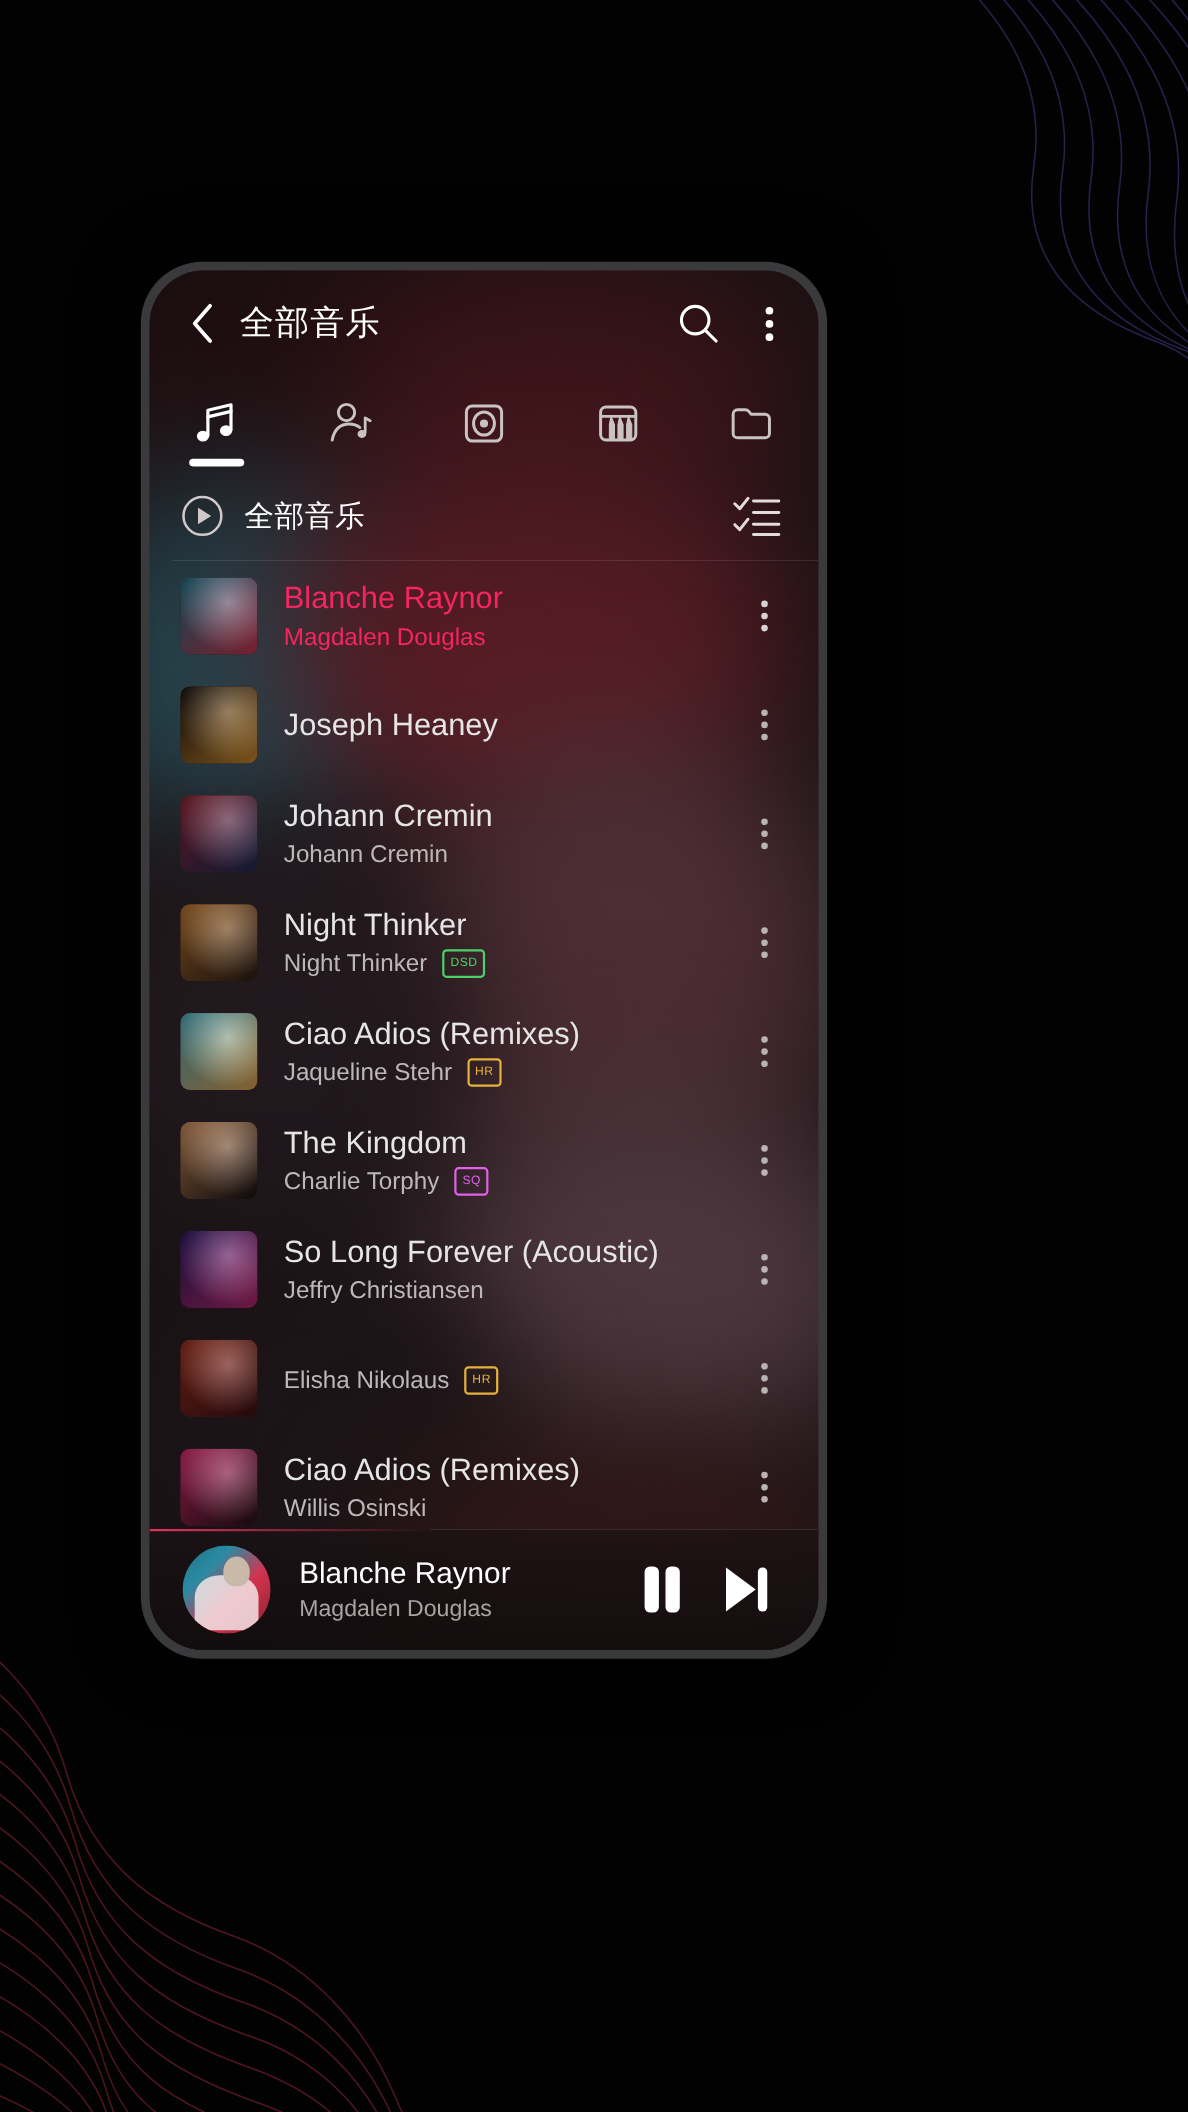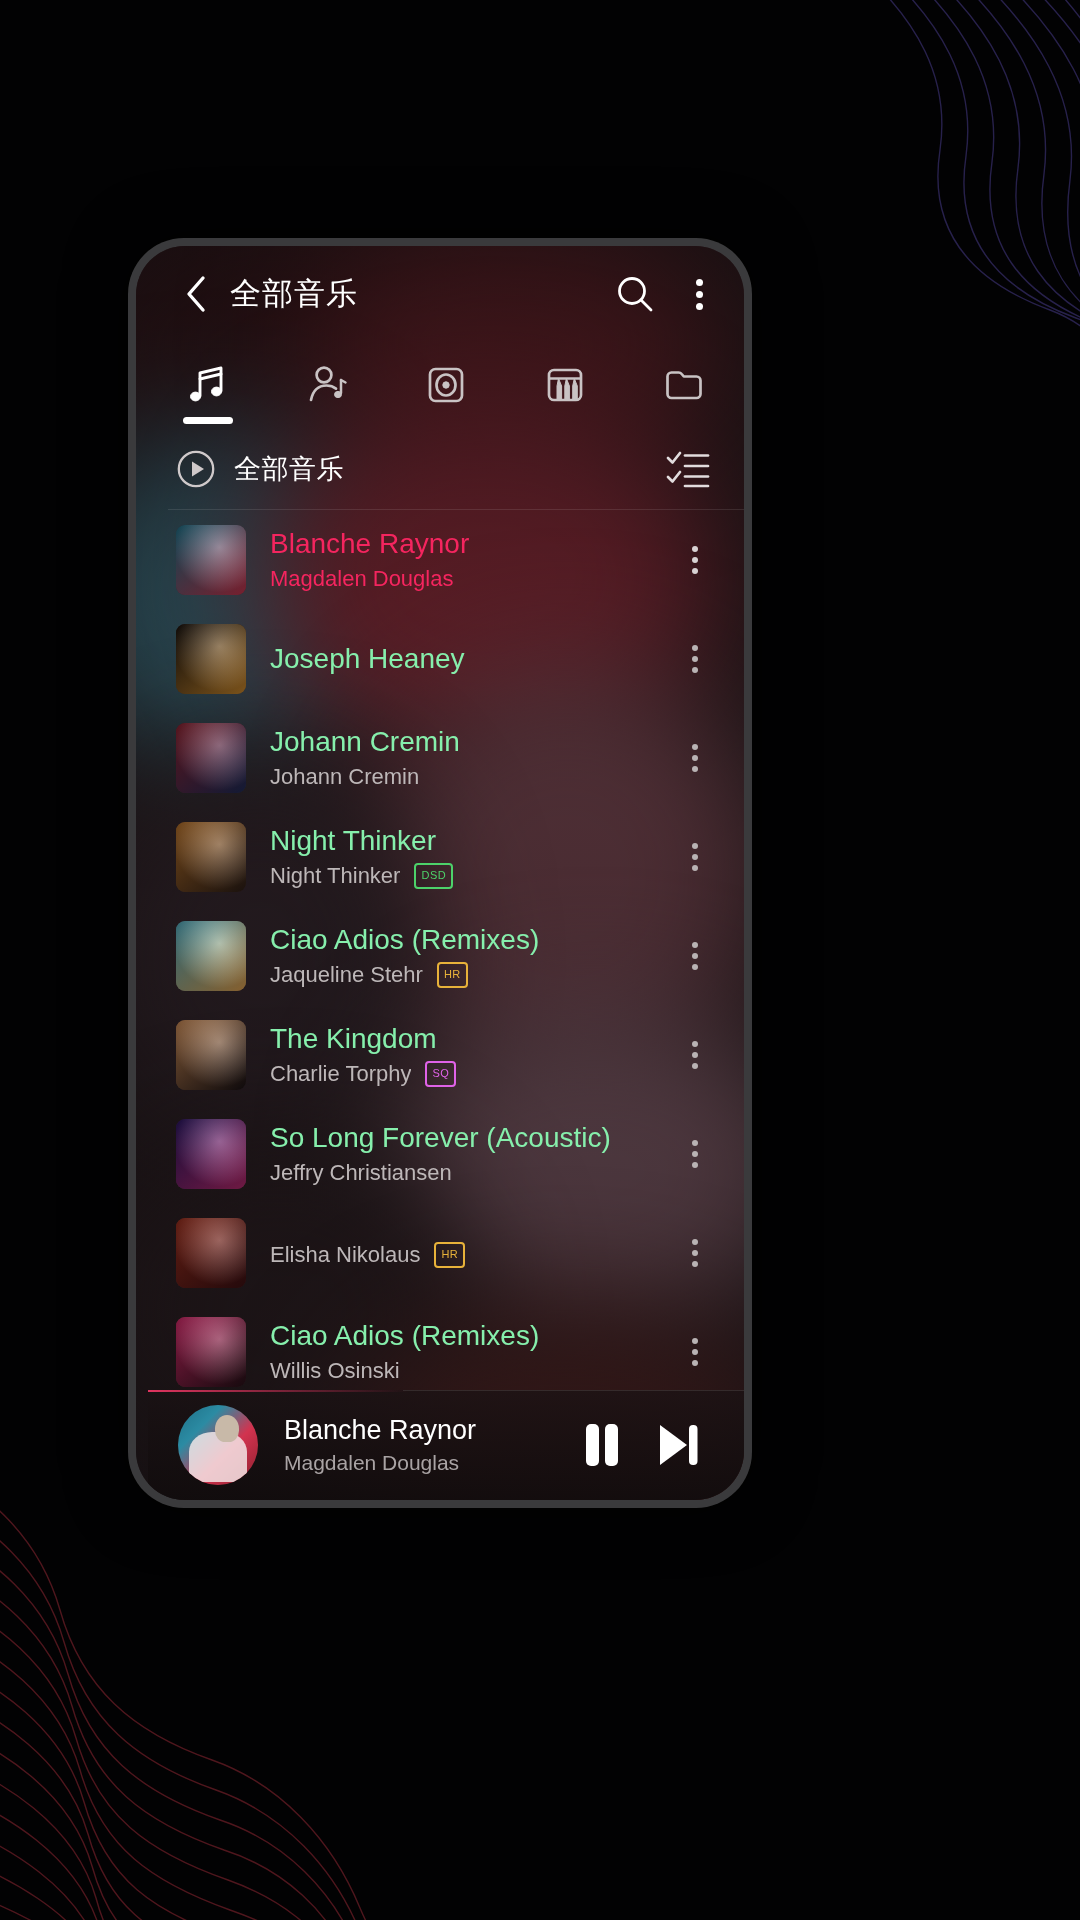--- a/index.html
+++ b/index.html
@@ -32,21 +32,21 @@
     border-radius:49px;
     overflow:hidden;
     background:#1b1416;
   }
   
   #screen-backdrop { position:absolute; inset:0; }
   #screen-backdrop .blob { position:absolute; border-radius:50%; filter:blur(60px); }
   #screen-tint { position:absolute; inset:0;
      background:linear-gradient(180deg, rgba(20,12,14,.55) 0%, rgba(24,16,18,.35) 35%, rgba(18,13,15,.55) 100%); }
 
-  #ui { position:absolute; inset:0; display:flex; flex-direction:column;padding-left:12px; }
+  #ui { position:absolute; inset:0; display:flex; flex-direction:column; }
 
   
   .appbar {
     height:96px; flex:0 0 96px;
     display:flex; align-items:center;
     padding:0 28px 0 26px;
     position:relative; z-index:3;
   }
   .back-btn { width:44px; height:44px; display:flex; align-items:center; justify-content:center; }
   .app-title {
@@ -98,21 +98,21 @@
     padding:0 26px 0 28px;
   }
   .thumb {
     width:70px; height:70px; flex:0 0 70px;
     border-radius:9px; overflow:hidden;
     position:relative; background:#241a1c;
   }
   .thumb .g { position:absolute; inset:0; }
   .song-meta { flex:1; min-width:0; margin-left:24px; }
   .song-title {
-    font-size:28px; color:#86efac; white-space:nowrap;
+    font-size:28px; color:#e5e5e5; white-space:nowrap;
     overflow:hidden; text-overflow:ellipsis; line-height:34px;
   }
   .song-sub { display:flex; align-items:center; margin-top:4px; }
   .song-artist {
     font-size:22px; color:#bdb7b8; white-space:nowrap;
     overflow:hidden; text-overflow:ellipsis; line-height:27px;
   }
   .song.playing .song-title { color:#f5255f; }
   .song.playing .song-artist { color:#f5255f; }
   .badge {

